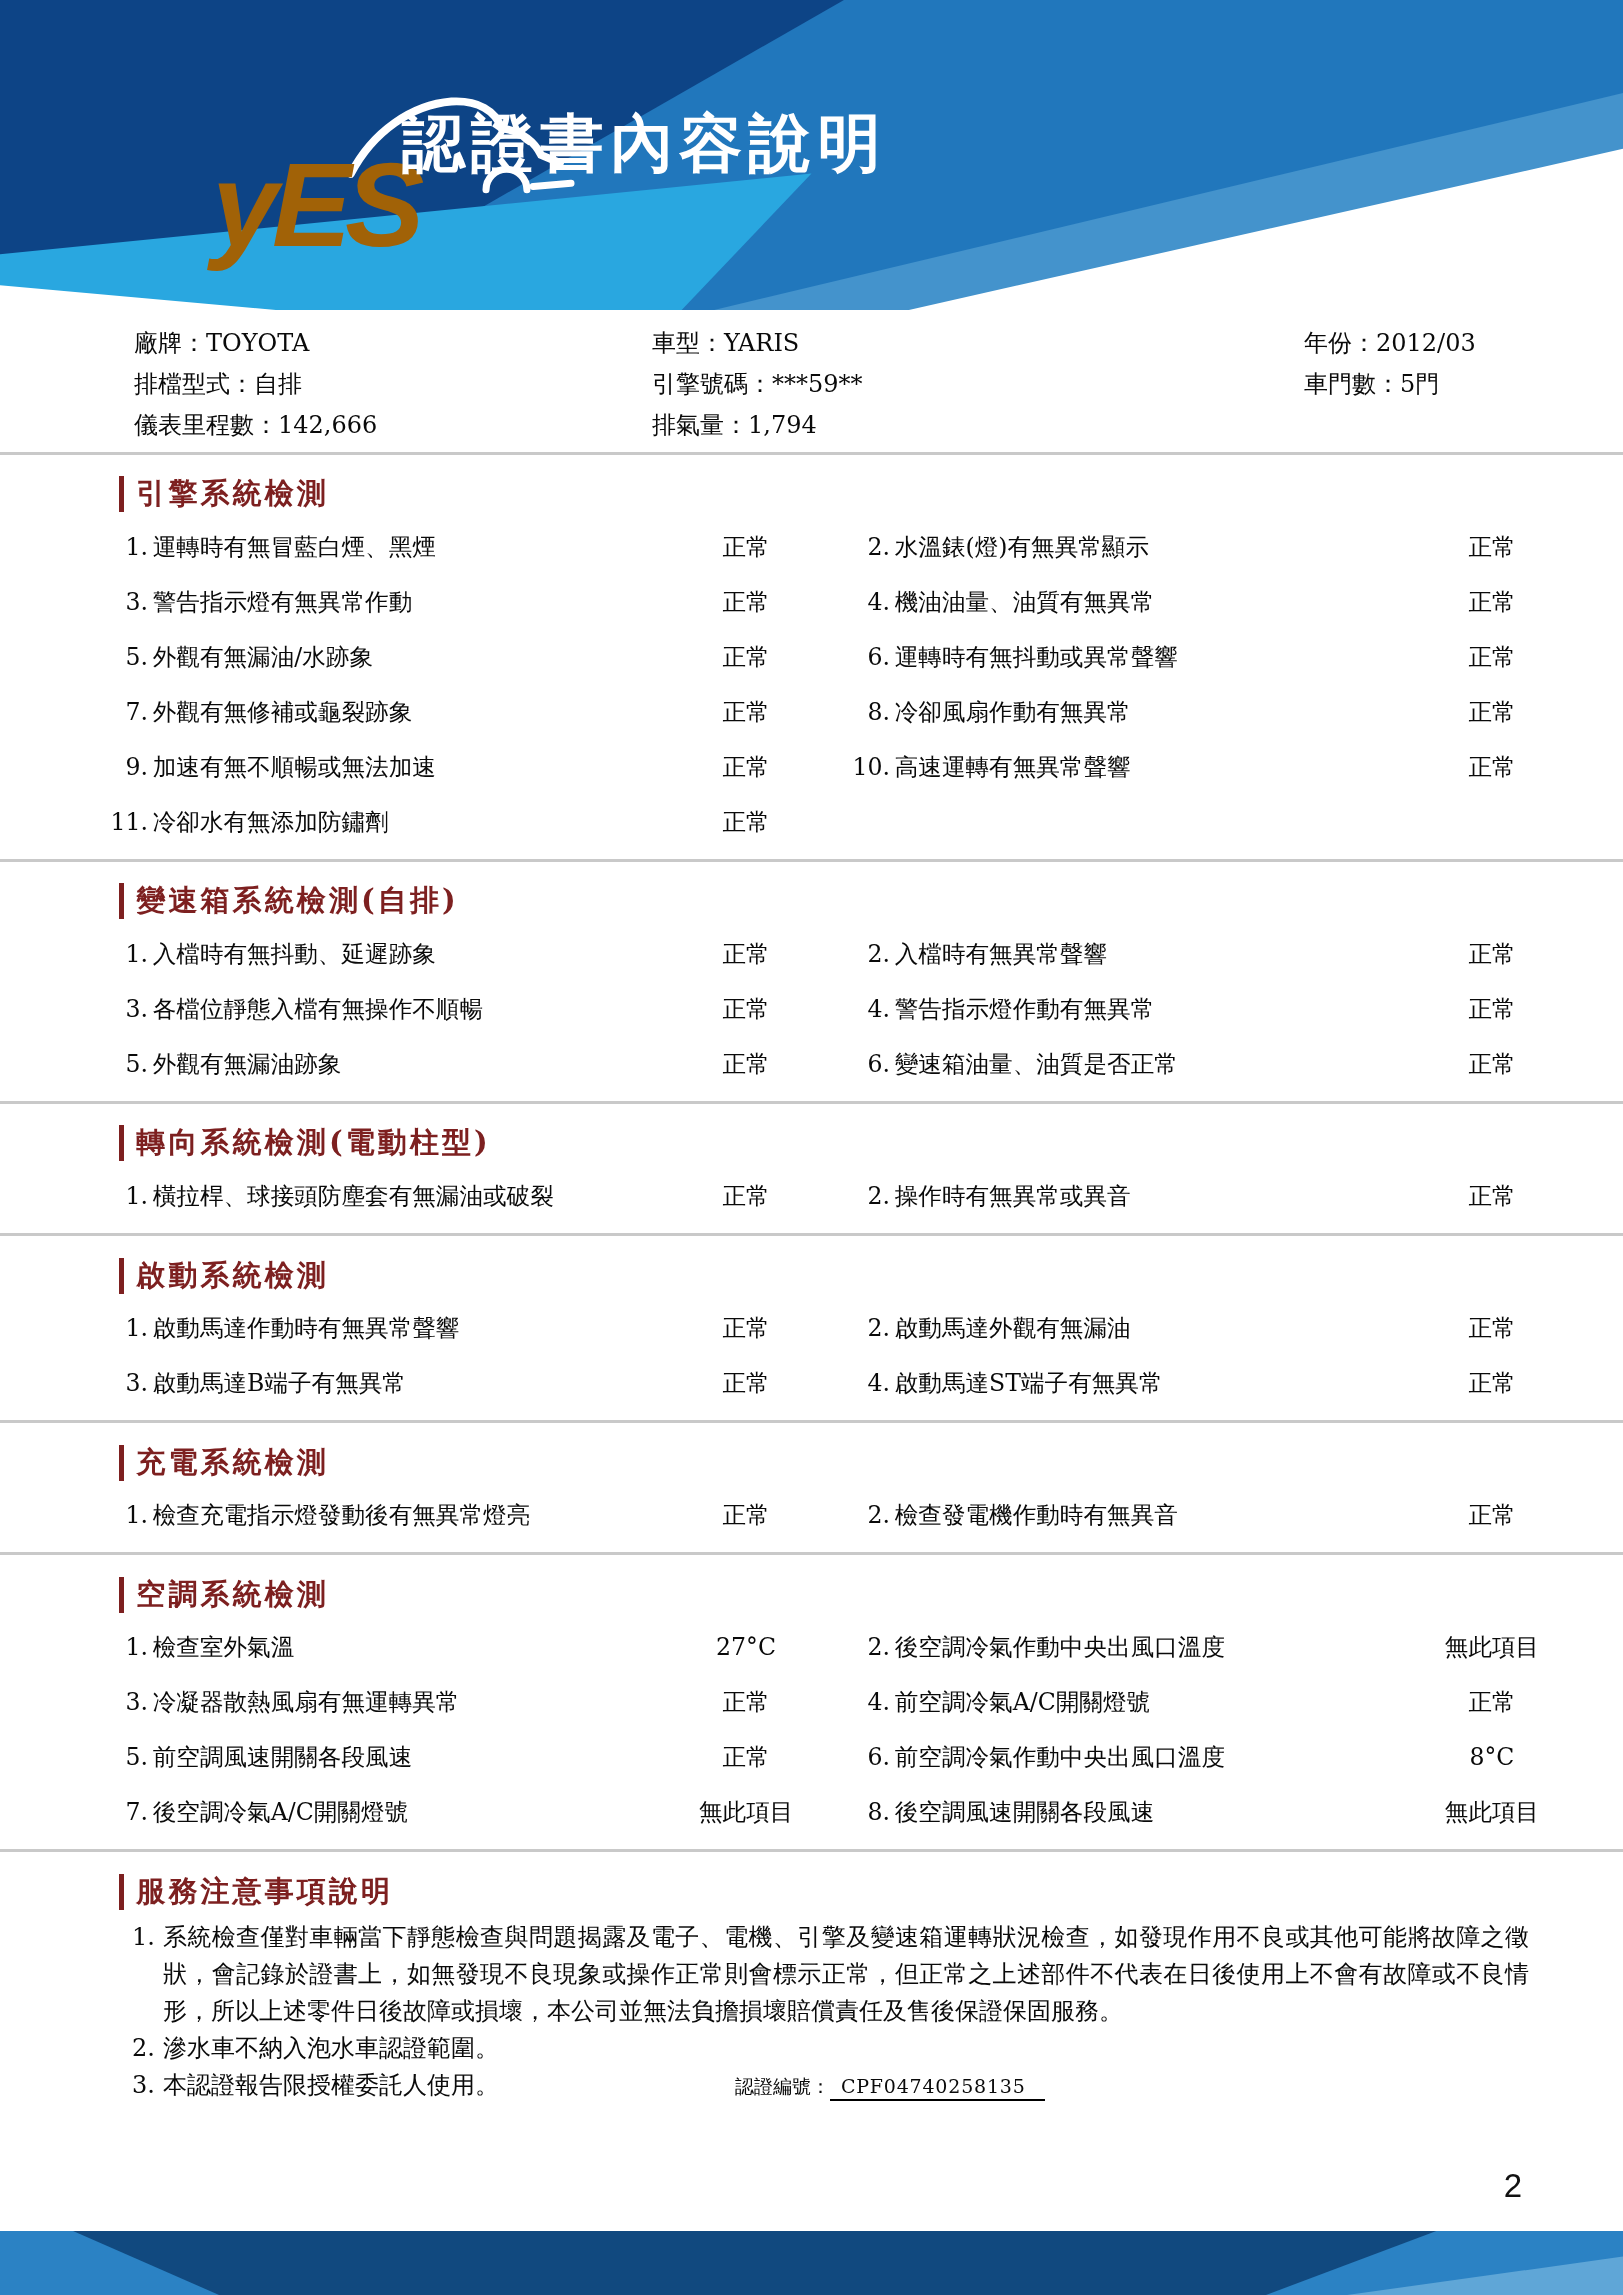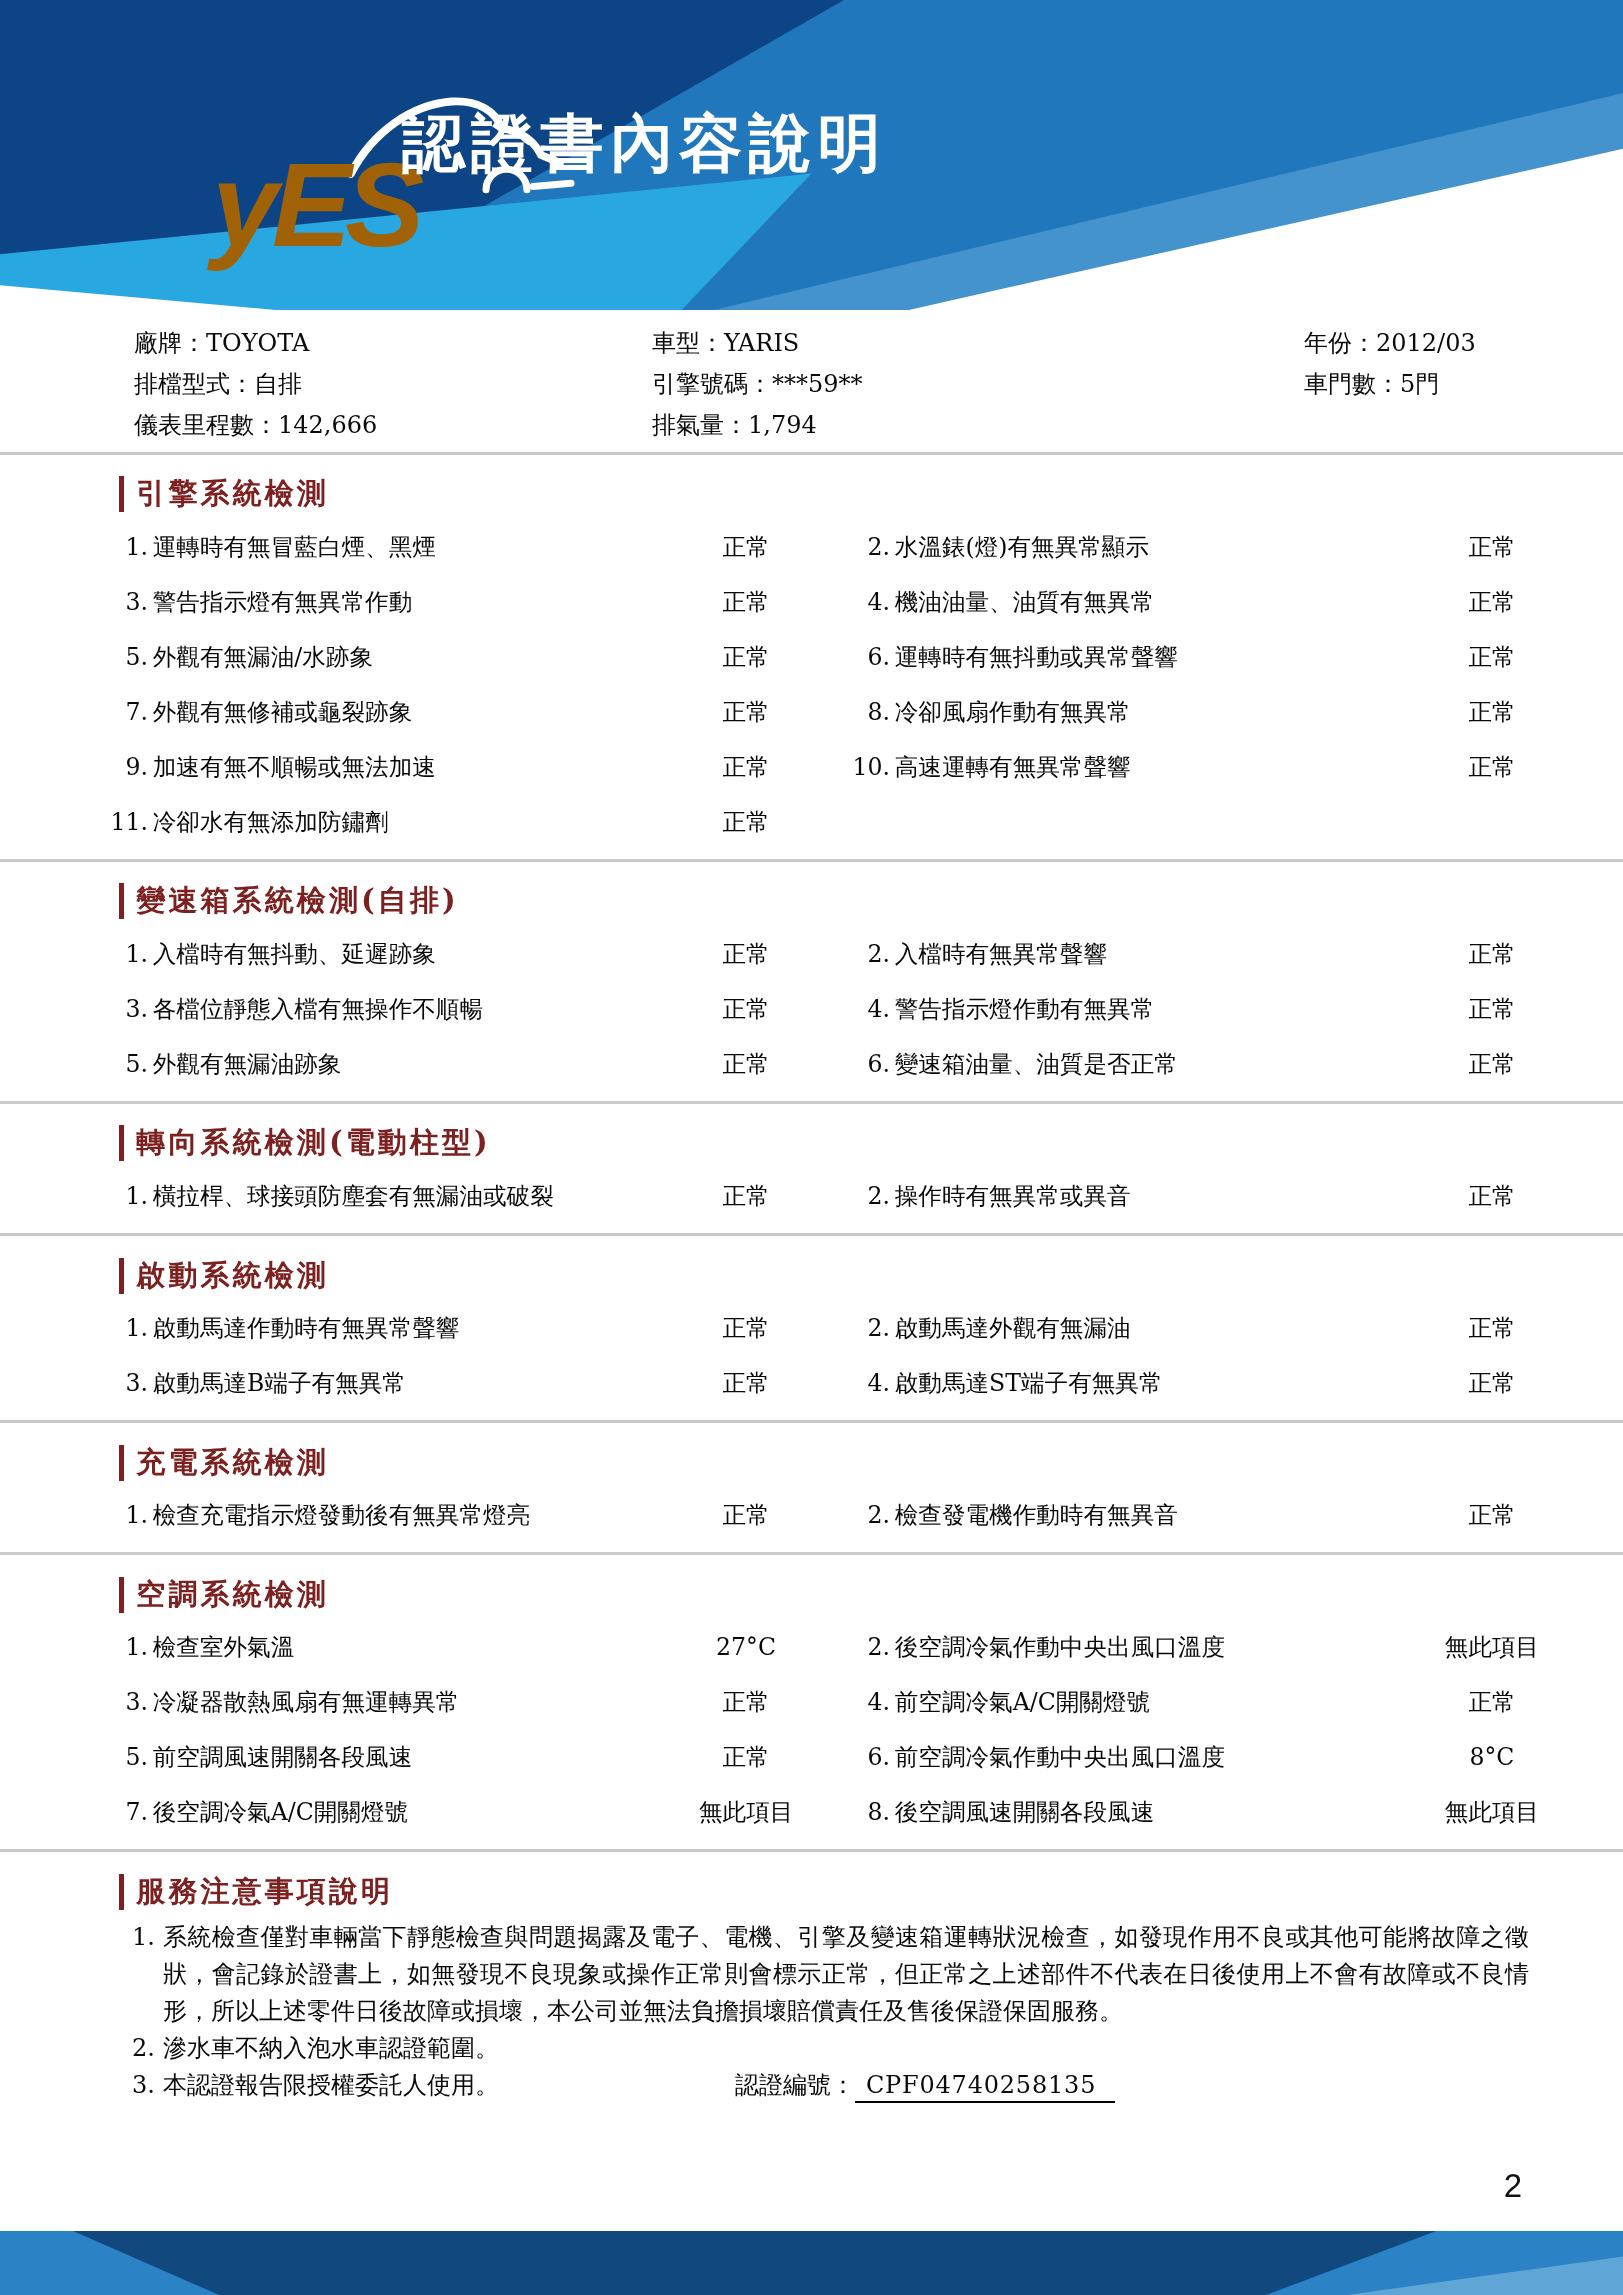--- a/index.html
+++ b/index.html
@@ -31,21 +31,21 @@
   .items-grid{display:grid;grid-template-columns:593px 94px 55px 585px 118px;
               grid-auto-rows:55px;align-items:center;margin-left:106px;margin-top:6.3px;font-size:23.6px;}
   .item-cell{display:flex;align-items:baseline;}
   .no{flex:none;width:42px;text-align:right;margin-right:4.7px;}
   .st{text-align:center;white-space:nowrap;}
   
   .notes-list{margin:7.9px 94px 0 114px;font-size:24px;line-height:1.55;}
   .note-row{display:flex;align-items:baseline;}
   .note-no{flex:none;width:41px;text-align:right;padding-right:7.9px;}
   .note-text{flex:1;text-align:justify;}
-  .cert{display:inline-block;margin-left:236px;font-size:24px;white-space:nowrap;}
+  .cert{display:inline-block;margin-left:236px;font-size:19px;white-space:nowrap;}
   .cert-num{border-bottom:2.4px solid #000;padding:0 19px 1.6px 11px;letter-spacing:0.8px;}
   
   .page-number{position:absolute;right:101px;top:2167px;font-family:"Liberation Sans",sans-serif;
                font-size:33px;color:#111;}
   footer{position:absolute;left:0;bottom:0;width:100%;height:64px;overflow:hidden;}
   .f-base {background:#2b82c4;}
   .f-dark {background:#11497f;clip-path:polygon(4.5% 0,88.5% 0,78% 100%,13.5% 100%);}
   .f-light{background:#5fa6d7;clip-path:polygon(100% 40%,100% 100%,83% 100%);}
 </style>
 </head>

